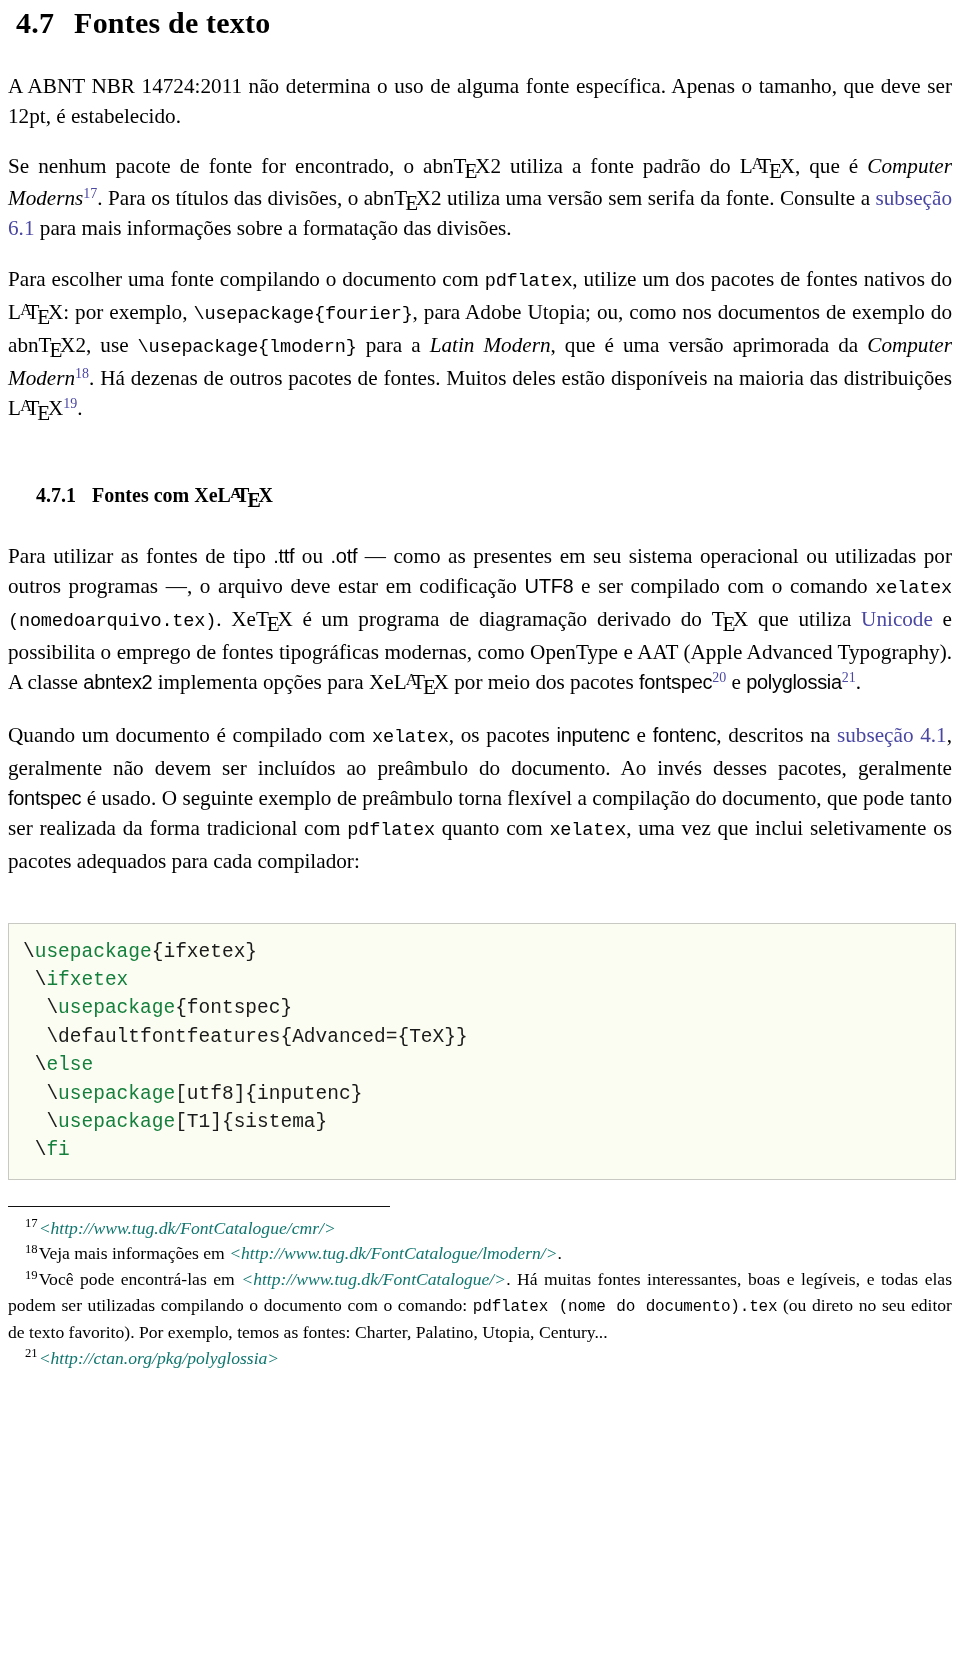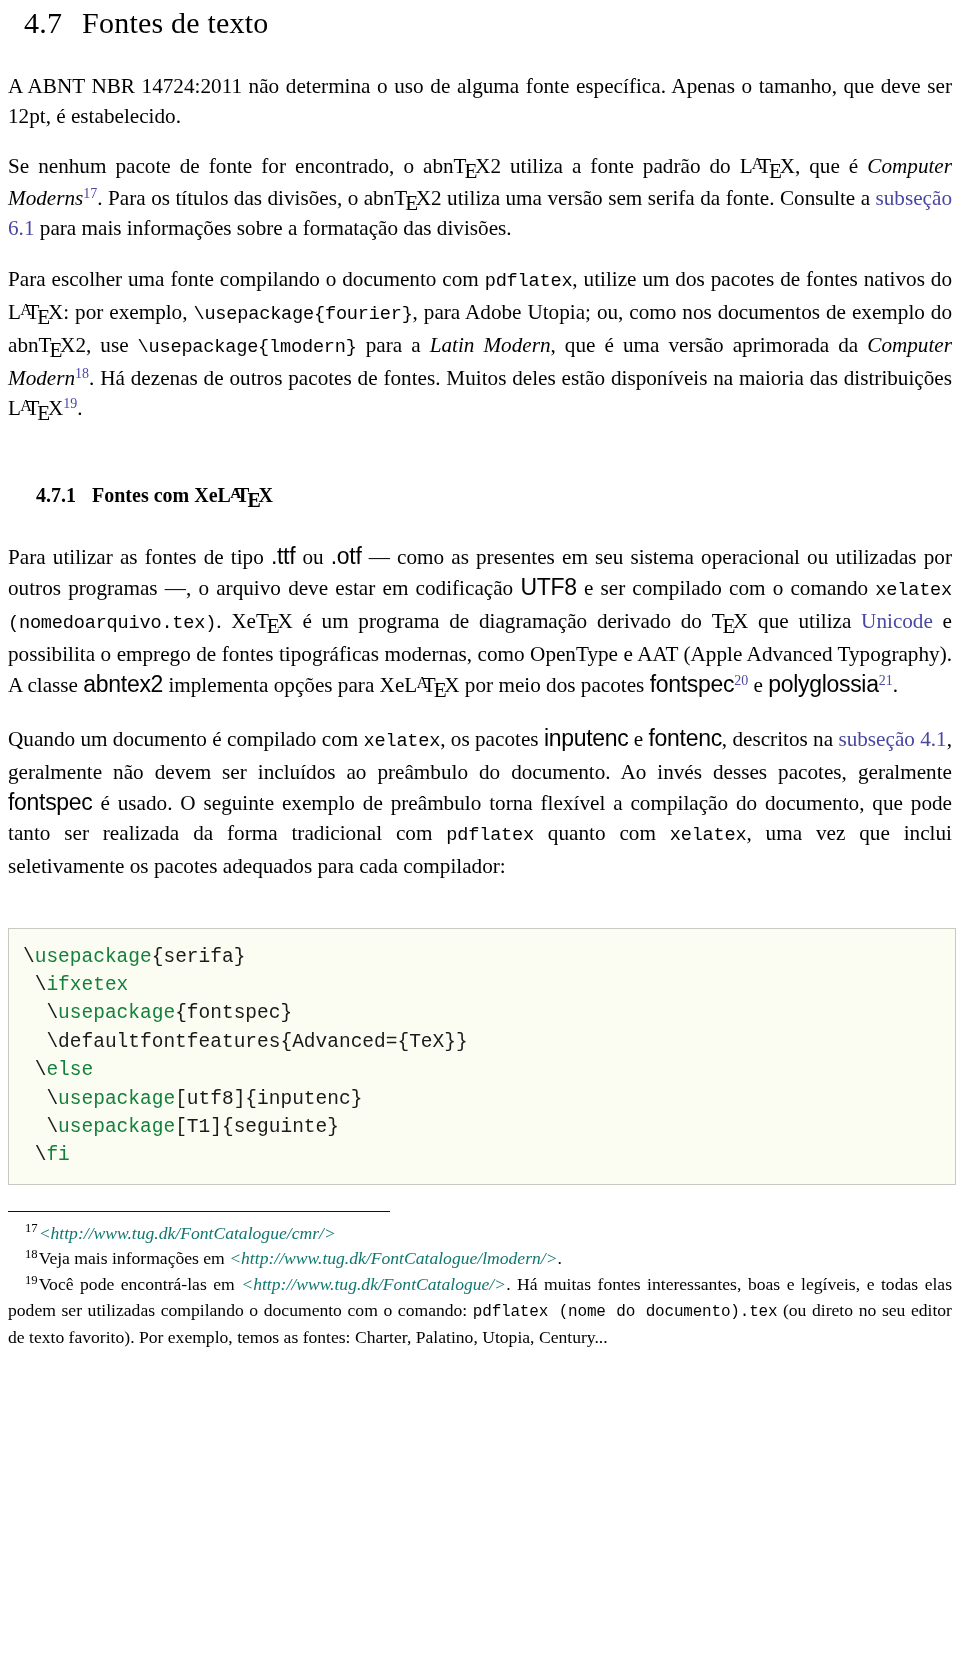--- a/index.html
+++ b/index.html
@@ -19,22 +19,22 @@
     position: relative;
     width: 960px;
     height: 1656px;
     box-sizing: border-box;
     padding: 0 8px;
   }
 
   
   h2.section-title {
     font-size: 30px;
-    font-weight: normal;
-    margin: 6px 0 0 16px;
+    font-weight: bold;
+    margin: 6px 0 0 8px;
     letter-spacing: 0.2px;
     line-height: 1.15;
   }
   h2.section-title .num { margin-right: 20px; }
 
   h3.subsection-title {
     font-size: 20px;
     font-weight: bold;
     margin: 0;
     line-height: 1.15;
@@ -58,21 +58,21 @@
   
   .lnk { color: #4a47a3; }
   .it { font-style: italic; }
   .tt {
     font-family: "Liberation Mono", "DejaVu Sans Mono", monospace;
     font-size: 18.6px;
     letter-spacing: -0.2px;
   }
   .sf {
     font-family: "Liberation Sans", "DejaVu Sans", sans-serif;
-    font-size: 23px;
+    font-size: 20px;
     letter-spacing: -0.3px;
   }
   sup.fn {
     font-size: 0.66em;
     vertical-align: 0.52em;
     line-height: 0;
   }
   sup.fn.lnk { color: #4a47a3; }
 
   
@@ -177,32 +177,33 @@
   <div style="height:34px"></div>
 
   <p class="body"><span>Para utilizar as fontes de tipo </span><span class="sf">.ttf</span><span> ou </span><span class="sf">.otf</span><span> — como as presentes em seu sistema operacional ou utilizadas por outros programas —, o arquivo deve estar em codificação </span><span class="sf">UTF8</span><span> e ser compilado com o comando </span><span class="tt">xelatex (nomedoarquivo.tex)</span><span>. Xe</span><span class="tex">T<span class="e">E</span>X</span><span> é um programa de diagramação derivado do </span><span class="tex">T<span class="e">E</span>X</span><span> que utiliza </span><span class="lnk">Unicode</span><span> e possibilita o emprego de fontes tipográficas modernas, como OpenType e AAT (Apple Advanced Typography). A classe </span><span class="sf">abntex2</span><span> implementa opções para Xe</span><span class="xelatex">L<span class="la">A</span>T<span class="e">E</span>X</span><span> por meio dos pacotes </span><span class="sf">fontspec</span><sup class="fn lnk">20</sup><span> e </span><span class="sf">polyglossia</span><sup class="fn lnk">21</sup><span>.</span></p>
 
   <div class="spacer-md"></div>
 
   <p class="body"><span>Quando um documento é compilado com </span><span class="tt">xelatex</span><span>, os pacotes </span><span class="sf">inputenc</span><span> e </span><span class="sf">fontenc</span><span>, descritos na </span><span class="lnk">subseção 4.1</span><span>, geralmente não devem ser incluídos ao preâmbulo do documento. Ao invés desses pacotes, geralmente </span><span class="sf">fontspec</span><span> é usado. O seguinte exemplo de preâmbulo torna flexível a compilação do documento, que pode tanto ser realizada da forma tradicional com </span><span class="tt">pdflatex</span><span> quanto com </span><span class="tt">xelatex</span><span>, uma vez que inclui seletivamente os pacotes adequados para cada compilador:</span></p>
 
   <div style="height:46px"></div>
 
-  <div class="codeblock" id="code-block"><span><span>\</span><span class="kw">usepackage</span><span>{serifa}</span></span>
+  <div class="codeblock" id="code-block"><span><span>\</span><span class="kw">usepackage</span><span>{ifxetex}</span></span>
 <span><span> \</span><span class="kw">ifxetex</span></span>
 <span><span>  \</span><span class="kw">usepackage</span><span>{fontspec}</span></span>
 <span><span>  \defaultfontfeatures{Advanced={TeX}}</span></span>
 <span><span> \</span><span class="kw">else</span></span>
 <span><span>  \</span><span class="kw">usepackage</span><span>[utf8]{inputenc}</span></span>
-<span><span>  \</span><span class="kw">usepackage</span><span>[T1]{seguinte}</span></span>
+<span><span>  \</span><span class="kw">usepackage</span><span>[T1]{sistema}</span></span>
 <span><span> \</span><span class="kw">fi</span></span></div>
 
   <div style="height:26px"></div>
 
   <div class="fnrule"></div>
   <div class="footnotes" id="footnotes">
       <p><sup class="fnmark">17</sup><span class="url">&lt;http://www.tug.dk/FontCatalogue/cmr/&gt;</span></p>
       <p><sup class="fnmark">18</sup><span>Veja mais informações em </span><span class="url">&lt;http://www.tug.dk/FontCatalogue/lmodern/&gt;</span><span>.</span></p>
       <p><sup class="fnmark">19</sup><span>Você pode encontrá-las em </span><span class="url">&lt;http://www.tug.dk/FontCatalogue/&gt;</span><span>. Há muitas fontes interessantes, boas e legíveis, e todas elas podem ser utilizadas compilando o documento com o comando: </span><span class="tt">pdflatex (nome do documento).tex</span><span> (ou direto no seu editor de texto favorito). Por exemplo, temos as fontes: Charter, Palatino, Utopia, Century...</span></p>
+      <p><sup class="fnmark">21</sup><span class="url">&lt;http://ctan.org/pkg/polyglossia&gt;</span></p>
     </div>
 
 
 </div>
 
 </body></html>

